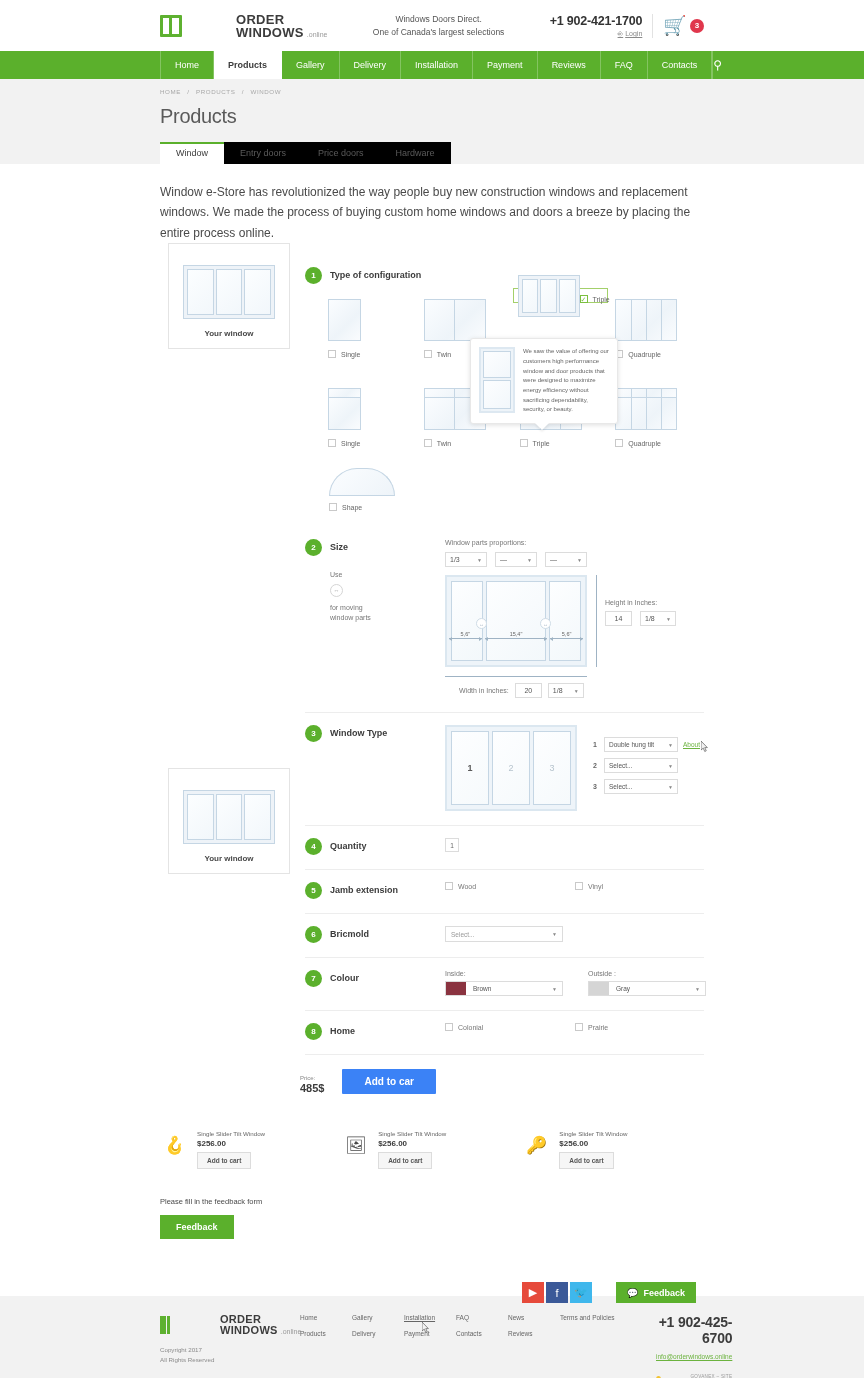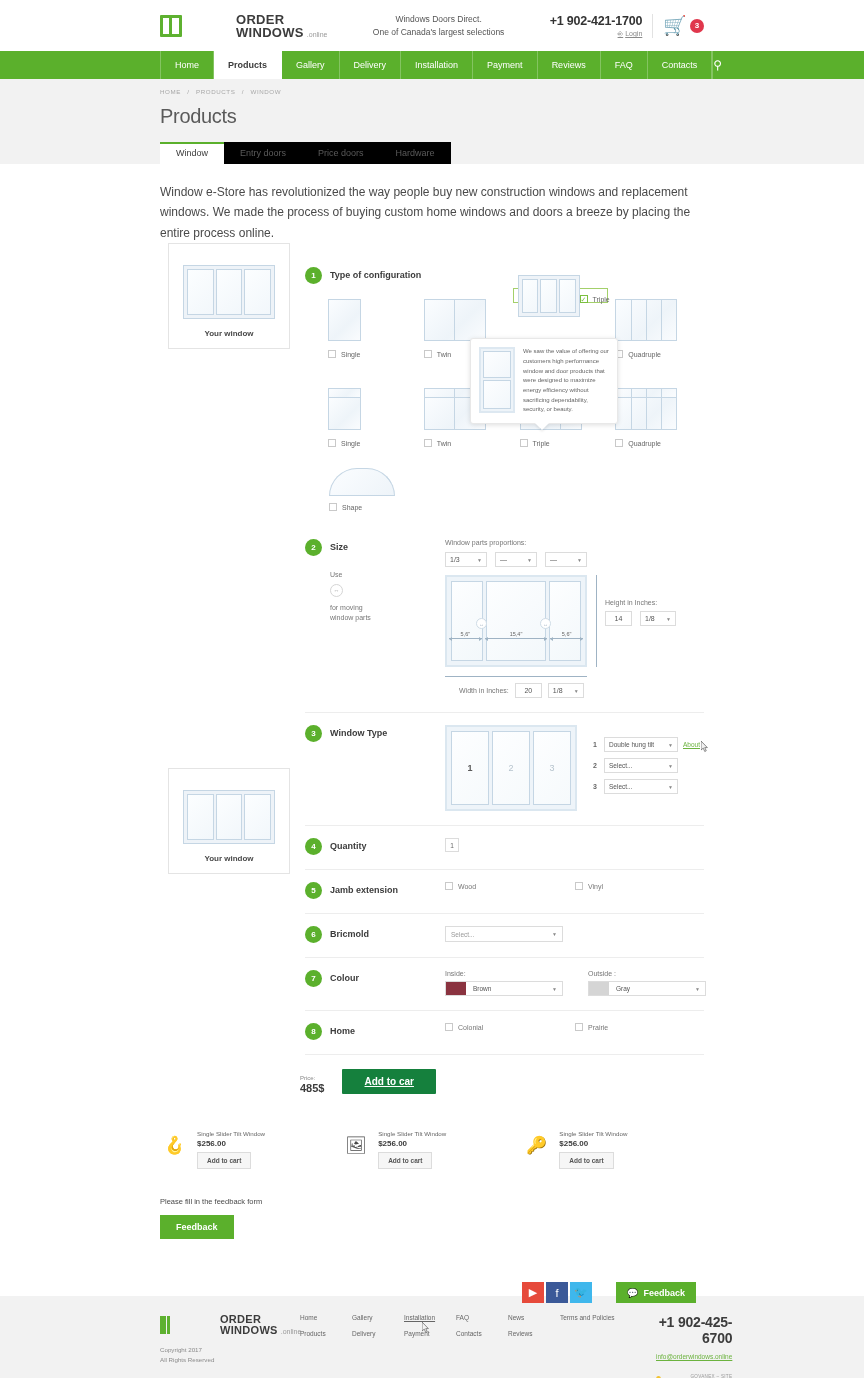--- a/index.html
+++ b/index.html
@@ -159,22 +159,22 @@
     padding:0; font-size:6.5px;color:#555;cursor:pointer; position:relative;}
   .swatch { width:20px;height:100%; flex-shrink:0;}
   .col-sel .t { padding-left:7px; flex:1;}
   .col-sel .cv { font-size:5px;color:#888; padding-right:5px;}
   .col-group { display:flex; gap:25px; }
 
   
   .pricebar { display:flex; align-items:flex-end; gap:18px; padding: 14px 0 0 140px;}
   .price-lbl { font-size:6px; color:#888; }
   .price-val { font-size:11px; font-weight:bold; color:#3c3c3c; margin-top:1px;}
-  .btn-green { background:#15803d; color:#fff; border:none; font-size:10px; font-weight:bold;
-    padding: 7px 22px; cursor:pointer; border-radius:1px;text-decoration:underline; }
+  .btn-green { background:#3b82f6; color:#fff; border:none; font-size:10px; font-weight:bold;
+    padding: 7px 22px; cursor:pointer; border-radius:1px; }
 
   
   .h2 { font-size: 17px; font-weight:300; color:#5a5a5a; letter-spacing:-0.2px; }
   .prods { display:flex; gap:0; margin-top: 16px; }
   .prod { width: 33.3%; display:flex; gap:7px; }
   .prod-img { width:30px;height:30px;flex-shrink:0; display:flex;align-items:center;justify-content:center;font-size:17px;}
   .prod-name { font-size:6.2px; color:#666; }
   .prod-price { font-size:8px; font-weight:bold; color:#3c3c3c; margin-top:2px;}
   .btn-cart { margin-top:4px; border:1px solid #dcdcdc; background:#f6f6f6; font-size:6.5px; color:#555;
     padding: 4px 9px; cursor:pointer; font-weight:bold;}

